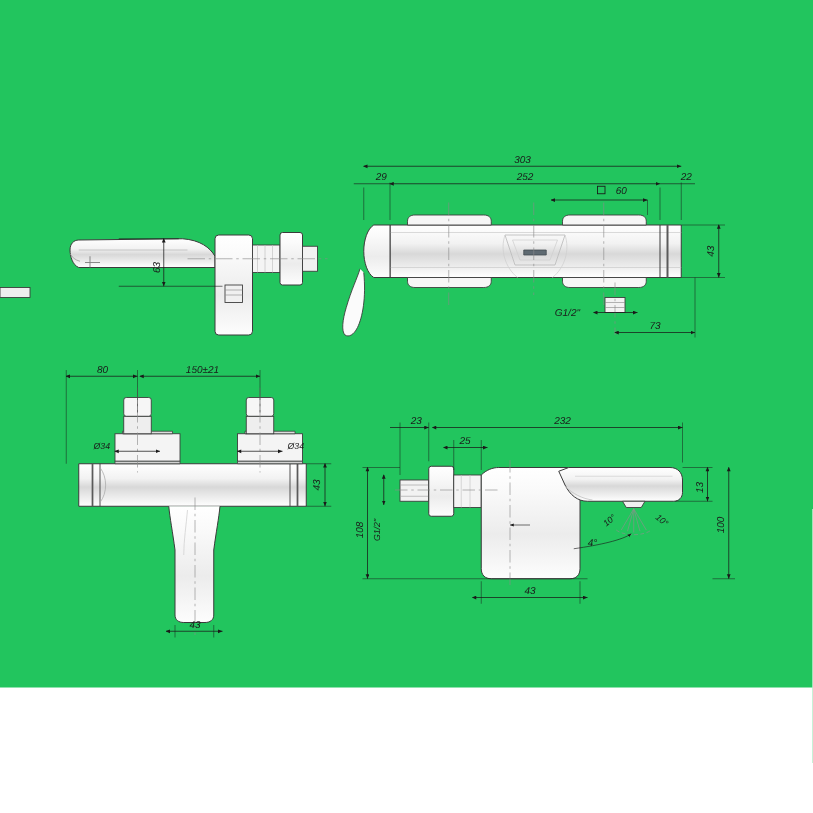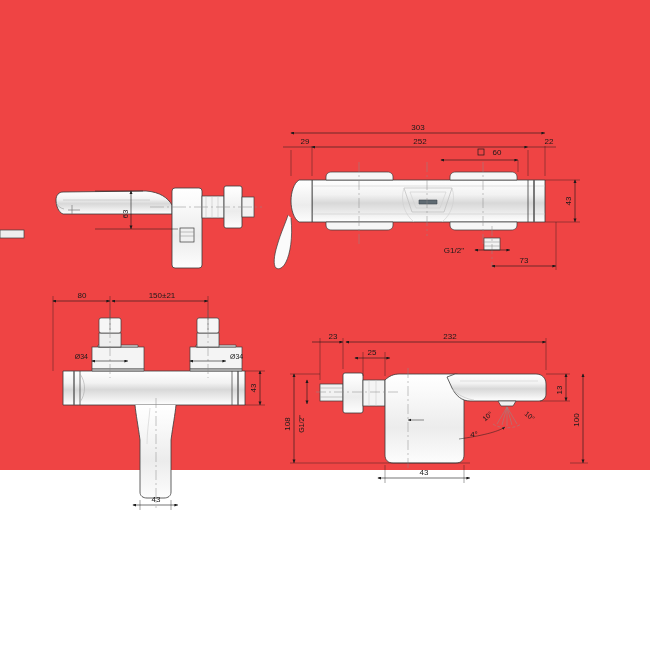--- a/index.html
+++ b/index.html
@@ -1,18 +1,18 @@
 <!DOCTYPE html>
 <html><head>
 <meta charset="utf-8">
 <style>
   html,body{margin:0;padding:0;background:#ffffff;}
   body{width:650px;height:650px;overflow:hidden;
        font-family:"Liberation Sans","DejaVu Sans",sans-serif;}
-  #sheet{position:relative;width:650px;height:470px;background:#ef4444;}
+  #sheet{position:relative;width:650px;height:550px;background:#22c55e;font-style:italic;}
   svg{display:block;}
   .dimtext{font-family:"Liberation Sans","DejaVu Sans",sans-serif;
            font-size:8px;fill:#1a1a1a;}
   .dimtext.sm{font-size:7px;}
 </style>
 </head>
 <body>
 
 <div id="sheet">
 <svg width="650" height="650" viewBox="0 0 650 650">

